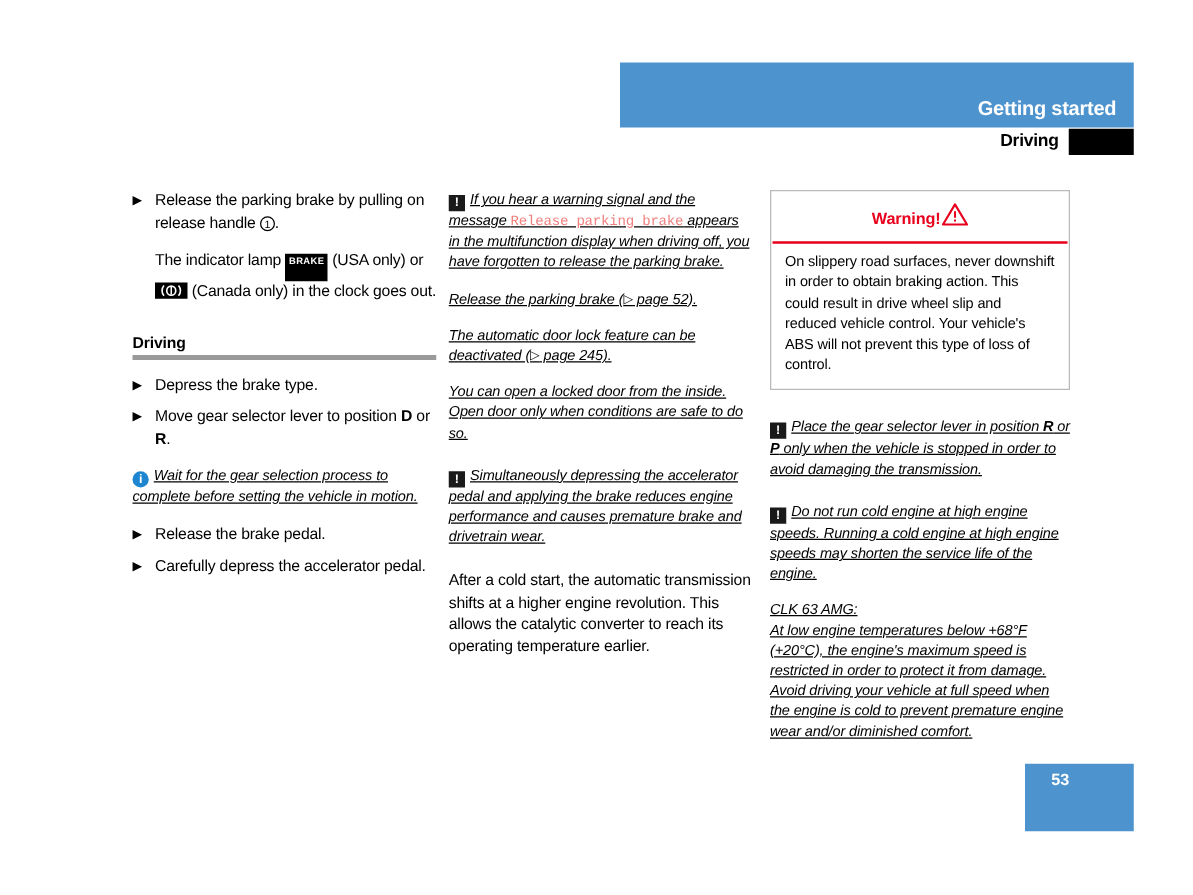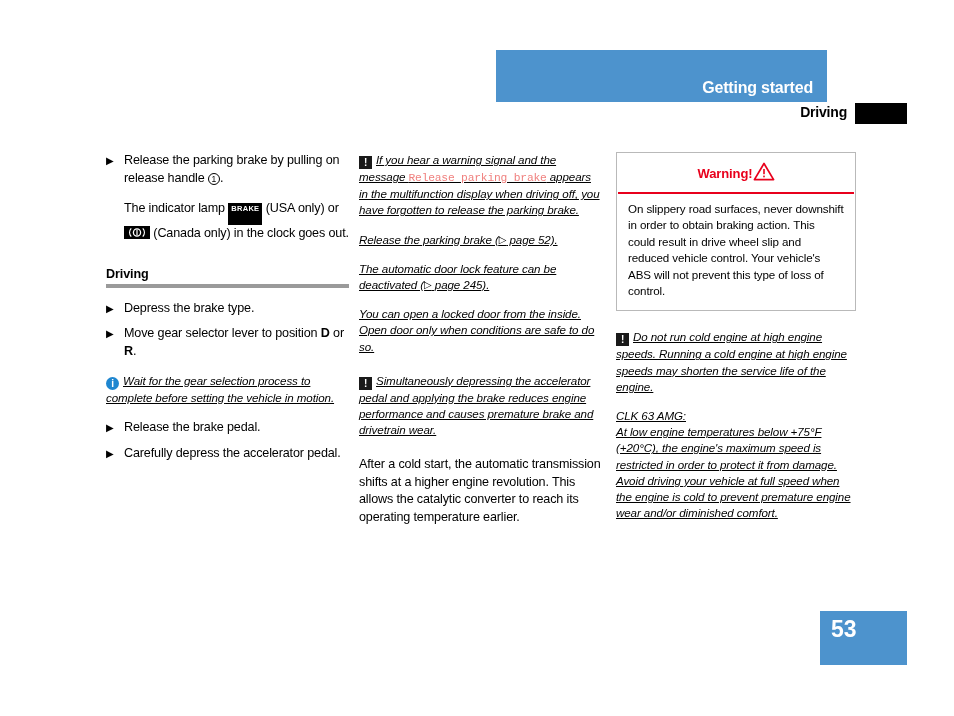--- a/index.html
+++ b/index.html
@@ -12,21 +12,21 @@
     position: relative;
     font-family: "Liberation Sans", sans-serif;
     color: #000;
     overflow: hidden;
   }
 
   
   .header-bar {
     position: absolute;
     left: 496px; top: 50px;
-    width: 331px; height: 52px;
+    width: 411px; height: 52px;
     background: #4d93cd;
   }
   .header-title {
     position: absolute;
     right: 14px; bottom: 5px;
     color: #ffffff;
     font-size: 16px;
     font-weight: bold;
     letter-spacing: -0.2px;
   }
@@ -226,23 +226,23 @@
 
   
   .pagenum-box {
     position: absolute;
     left: 820px; top: 611px;
     width: 87px; height: 54px;
     background: #4d93cd;
   }
   .pagenum-txt {
     position: absolute;
-    left: 11px; top: 5px;
+    left: 21px; top: 5px;
     color: #ffffff;
-    font-size: 23px;
+    font-size: 13px;
     font-weight: bold;
   }
   b { font-weight: bold; }
 </style>
 </head>
 <body>
 
 <div class="header-bar">
   <div class="header-title">Getting started</div>
 </div>
@@ -317,22 +317,23 @@
       <span><svg width="22" height="19" viewBox="0 0 22 19">
             <path d="M11 1.5 L20.6 17.6 L1.4 17.6 Z" fill="none" stroke="#e8001c" stroke-width="1.7" stroke-linejoin="round"></path>
             <rect x="10.2" y="7" width="1.6" height="5.2" fill="#e8001c"></rect>
             <rect x="10.2" y="13.6" width="1.6" height="1.7" fill="#e8001c"></rect>
           </svg></span>
     </div>
     <div class="warn-divider"></div>
     <div class="warn-body">On slippery road surfaces, never downshift in order to obtain braking action. This could result in drive wheel slip and reduced vehicle control. Your vehicle's ABS will not prevent this type of loss of control.</div>
   </div>
 
+  <p class="note-txt gap-xl"><span class="warn-sq">!</span><span>Place the gear selector lever in position </span><b>R</b><span> or </span><b>P</b><span> only when the vehicle is stopped in order to avoid damaging the transmission.</span></p>
 
   <p class="note-txt gap-l"><span class="warn-sq">!</span><span>Do not run cold engine at high engine speeds. Running a cold engine at high engine speeds may shorten the service life of the engine.</span></p>
 
   <p class="note-txt gap-m">CLK 63 AMG:</p>
-  <p class="note-txt">At low engine temperatures below +75°F (+20°C), the engine's maximum speed is restricted in order to protect it from damage. Avoid driving your vehicle at full speed when the engine is cold to prevent premature engine wear and/or diminished comfort.</p>
+  <p class="note-txt">At low engine temperatures below +68°F (+20°C), the engine's maximum speed is restricted in order to protect it from damage. Avoid driving your vehicle at full speed when the engine is cold to prevent premature engine wear and/or diminished comfort.</p>
 </div>
 
 <div class="pagenum-box">
   <span class="pagenum-txt">53</span>
 </div>
 
 </body></html>

